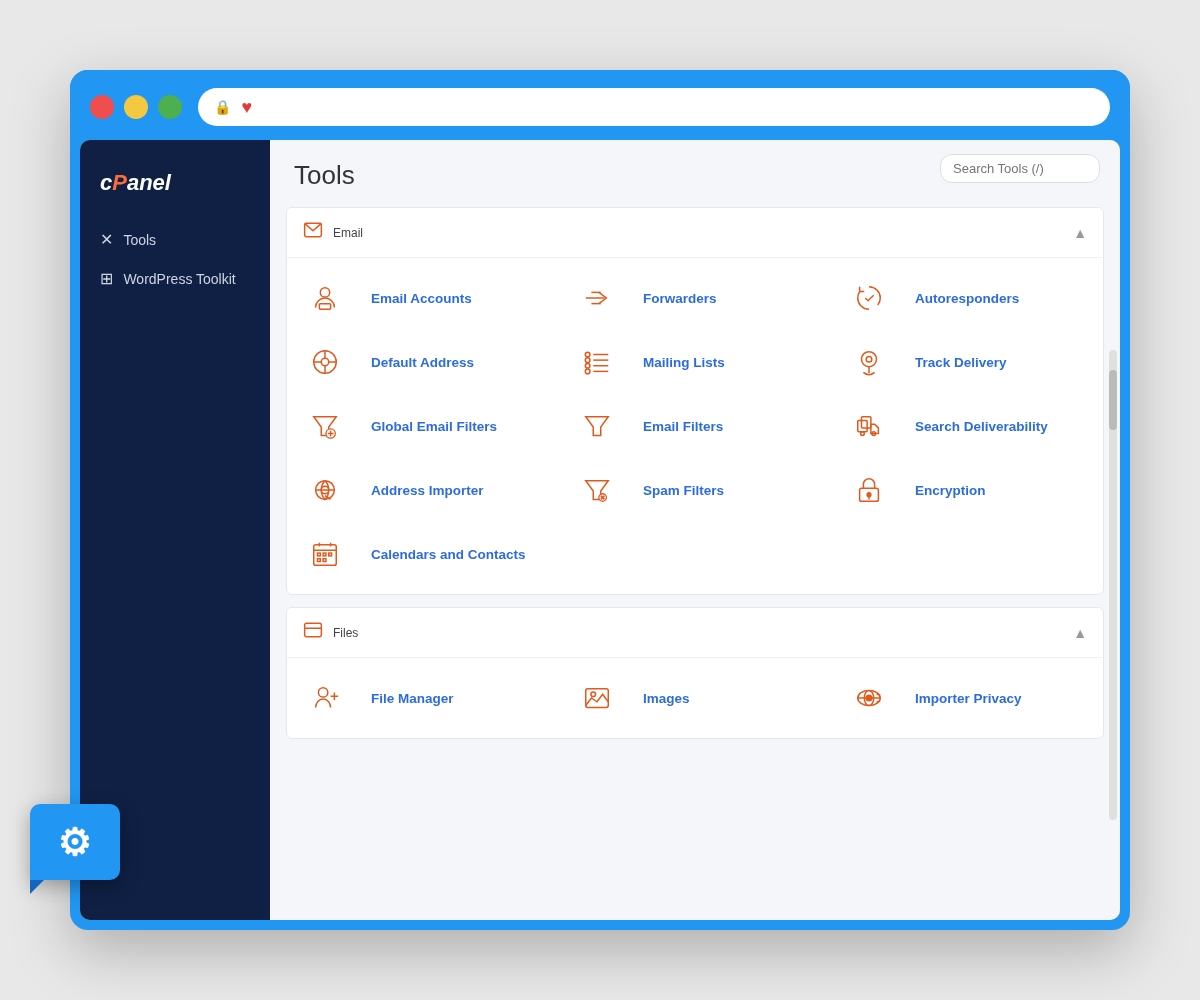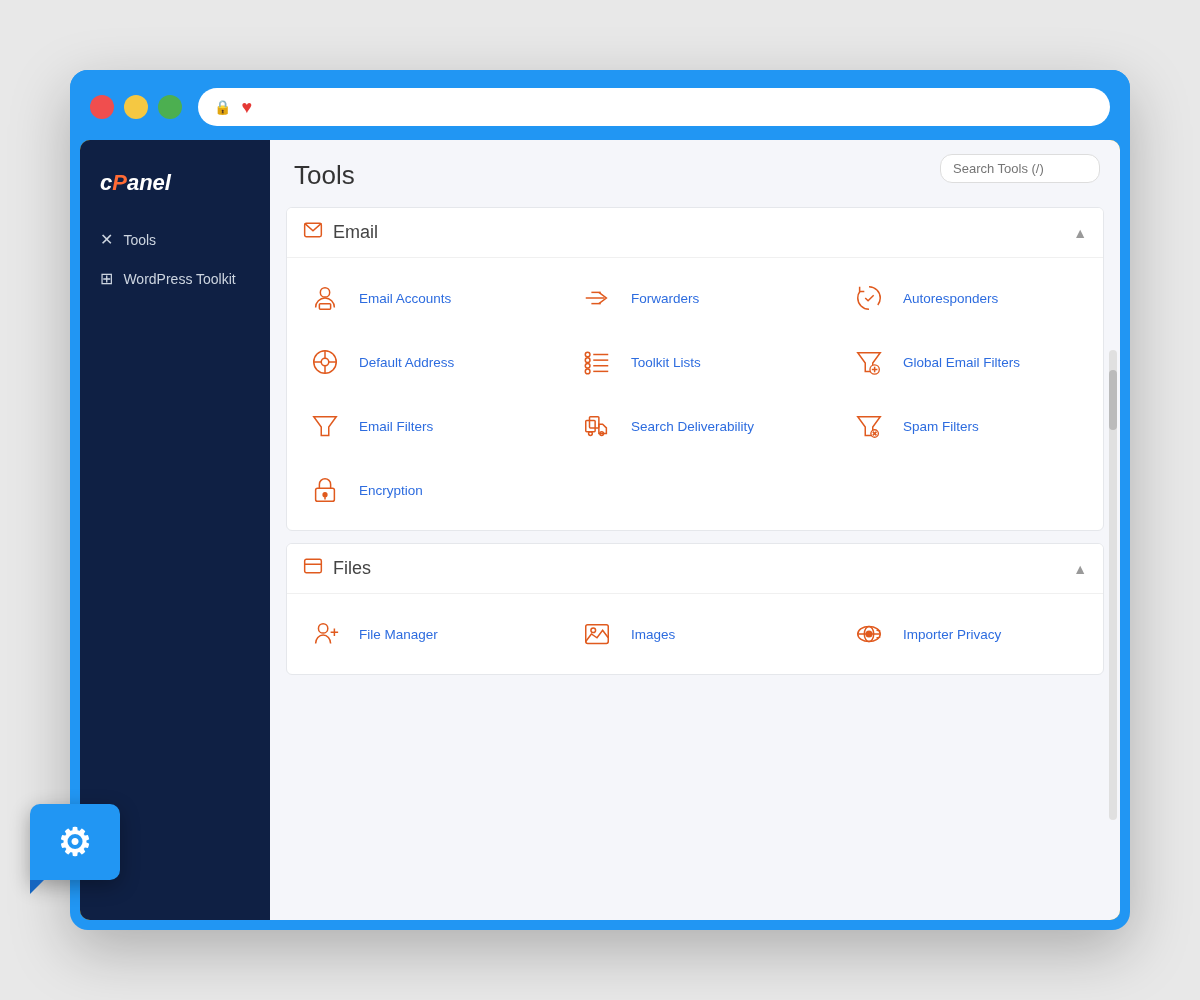--- a/index.html
+++ b/index.html
@@ -149,41 +149,42 @@
       justify-content: space-between;
       padding: 12px 16px;
       border-bottom: 1px solid #f0f0f0;
       background: white;
     }
 
     .section-title {
       display: flex;
       align-items: center;
       gap: 10px;
-      font-size: 18px;
+      font-size: 12px;
       color: #444;
     }
 
     .section-icon { color: #e05a1e; font-size: 18px; }
 
     .chevron-up { color: #999; font-size: 14px; }
 
     .tools-grid {
       display: grid;
       grid-template-columns: repeat(3, 1fr);
       padding: 8px 0;
     }
 
     .tool-item {
       display: flex;
       align-items: center;
-      gap: 16px;
+      gap: 28px;
       padding: 14px 20px;
       cursor: pointer;
       transition: background 0.15s;
+      font-weight: bold;
     }
 
     .tool-icon {
       width: 36px;
       height: 36px;
       display: flex;
       align-items: center;
       justify-content: center;
       flex-shrink: 0;
     }
@@ -345,23 +346,34 @@
                 <line x1="12" y1="8" x2="28" y2="8"></line>
                 <line x1="12" y1="14" x2="28" y2="14"></line>
                 <line x1="12" y1="20" x2="28" y2="20"></line>
                 <line x1="12" y1="26" x2="28" y2="26"></line>
                 <circle cx="6" cy="8" r="2.5"></circle>
                 <circle cx="6" cy="14" r="2.5"></circle>
                 <circle cx="6" cy="20" r="2.5"></circle>
                 <circle cx="6" cy="26" r="2.5"></circle>
               </svg>
             </div>
-            <span class="tool-name">Toolkit Lists</span>
-          </div>
-
+            <span class="tool-name">Mailing Lists</span>
+          </div>
+
+          <div class="tool-item">
+            <div class="tool-icon">
+              <svg viewBox="0 0 32 32" fill="none" stroke="#e05a1e" stroke-width="1.6">
+                <circle cx="16" cy="13" r="8"></circle>
+                <circle cx="16" cy="13" r="3"></circle>
+                <line x1="16" y1="21" x2="16" y2="28"></line>
+                <path d="M10 27 Q16 32 22 27"></path>
+              </svg>
+            </div>
+            <span class="tool-name">Track Delivery</span>
+          </div>
 
           <div class="tool-item">
             <div class="tool-icon">
               <svg viewBox="0 0 32 32" fill="none" stroke="#e05a1e" stroke-width="1.6">
                 <polygon points="4,6 28,6 20,17 20,26 12,26 12,17"></polygon>
                 <circle cx="22" cy="24" r="5" fill="white" stroke="#e05a1e" stroke-width="1.4"></circle>
                 <line x1="19" y1="24" x2="25" y2="24"></line>
                 <line x1="22" y1="21" x2="22" y2="27"></line>
               </svg>
             </div>
@@ -383,20 +395,33 @@
                 <rect x="4" y="10" width="10" height="12" rx="1"></rect>
                 <rect x="8" y="6" width="10" height="12" rx="1"></rect>
                 <path d="M18 14h4l4 4v6h-8V14z"></path>
                 <circle cx="21" cy="24" r="2"></circle>
                 <circle cx="9" cy="24" r="2"></circle>
               </svg>
             </div>
             <span class="tool-name">Search Deliverability</span>
           </div>
 
+          <div class="tool-item">
+            <div class="tool-icon">
+              <svg viewBox="0 0 32 32" fill="none" stroke="#e05a1e" stroke-width="1.6">
+                <circle cx="16" cy="16" r="10"></circle>
+                <circle cx="16" cy="16" r="4"></circle>
+                <path d="M16 6 Q20 10 20 16 Q20 22 16 26"></path>
+                <path d="M16 6 Q12 10 12 16 Q12 22 16 26"></path>
+                <line x1="6" y1="16" x2="26" y2="16"></line>
+                <line x1="16" y1="22" x2="22" y2="26"></line>
+              </svg>
+            </div>
+            <span class="tool-name">Address Importer</span>
+          </div>
 
           <div class="tool-item">
             <div class="tool-icon">
               <svg viewBox="0 0 32 32" fill="none" stroke="#e05a1e" stroke-width="1.6">
                 <polygon points="4,6 28,6 20,17 20,26 12,26 12,17"></polygon>
                 <circle cx="22" cy="24" r="4" fill="white" stroke="#e05a1e" stroke-width="1.4"></circle>
                 <line x1="20" y1="22" x2="24" y2="26"></line>
                 <line x1="24" y1="22" x2="20" y2="26"></line>
               </svg>
             </div>
@@ -409,20 +434,36 @@
                 <rect x="6" y="14" width="20" height="14" rx="2"></rect>
                 <path d="M10 14V10a6 6 0 0 1 12 0v4"></path>
                 <circle cx="16" cy="21" r="2" fill="#e05a1e"></circle>
                 <line x1="16" y1="23" x2="16" y2="26"></line>
               </svg>
             </div>
             <span class="tool-name">Encryption</span>
           </div>
 
 
+          <div class="tool-item">
+            <div class="tool-icon">
+              <svg viewBox="0 0 32 32" fill="none" stroke="#e05a1e" stroke-width="1.6">
+                <rect x="4" y="6" width="24" height="22" rx="2"></rect>
+                <line x1="10" y1="4" x2="10" y2="8"></line>
+                <line x1="22" y1="4" x2="22" y2="8"></line>
+                <line x1="4" y1="12" x2="28" y2="12"></line>
+                <rect x="8" y="15" width="3" height="3"></rect>
+                <rect x="14" y="15" width="3" height="3"></rect>
+                <rect x="20" y="15" width="3" height="3"></rect>
+                <rect x="8" y="21" width="3" height="3"></rect>
+                <rect x="14" y="21" width="3" height="3"></rect>
+              </svg>
+            </div>
+            <span class="tool-name">Calendars and Contacts</span>
+          </div>
 
         </div>
       </div>
 
       <div class="section">
         <div class="section-header">
           <div class="section-title">
             <span class="section-icon">
               <svg viewBox="0 0 24 24" width="20" height="20" fill="none" stroke="#e05a1e" stroke-width="1.8">
                 <rect x="2" y="4" width="20" height="16" rx="2"></rect>

